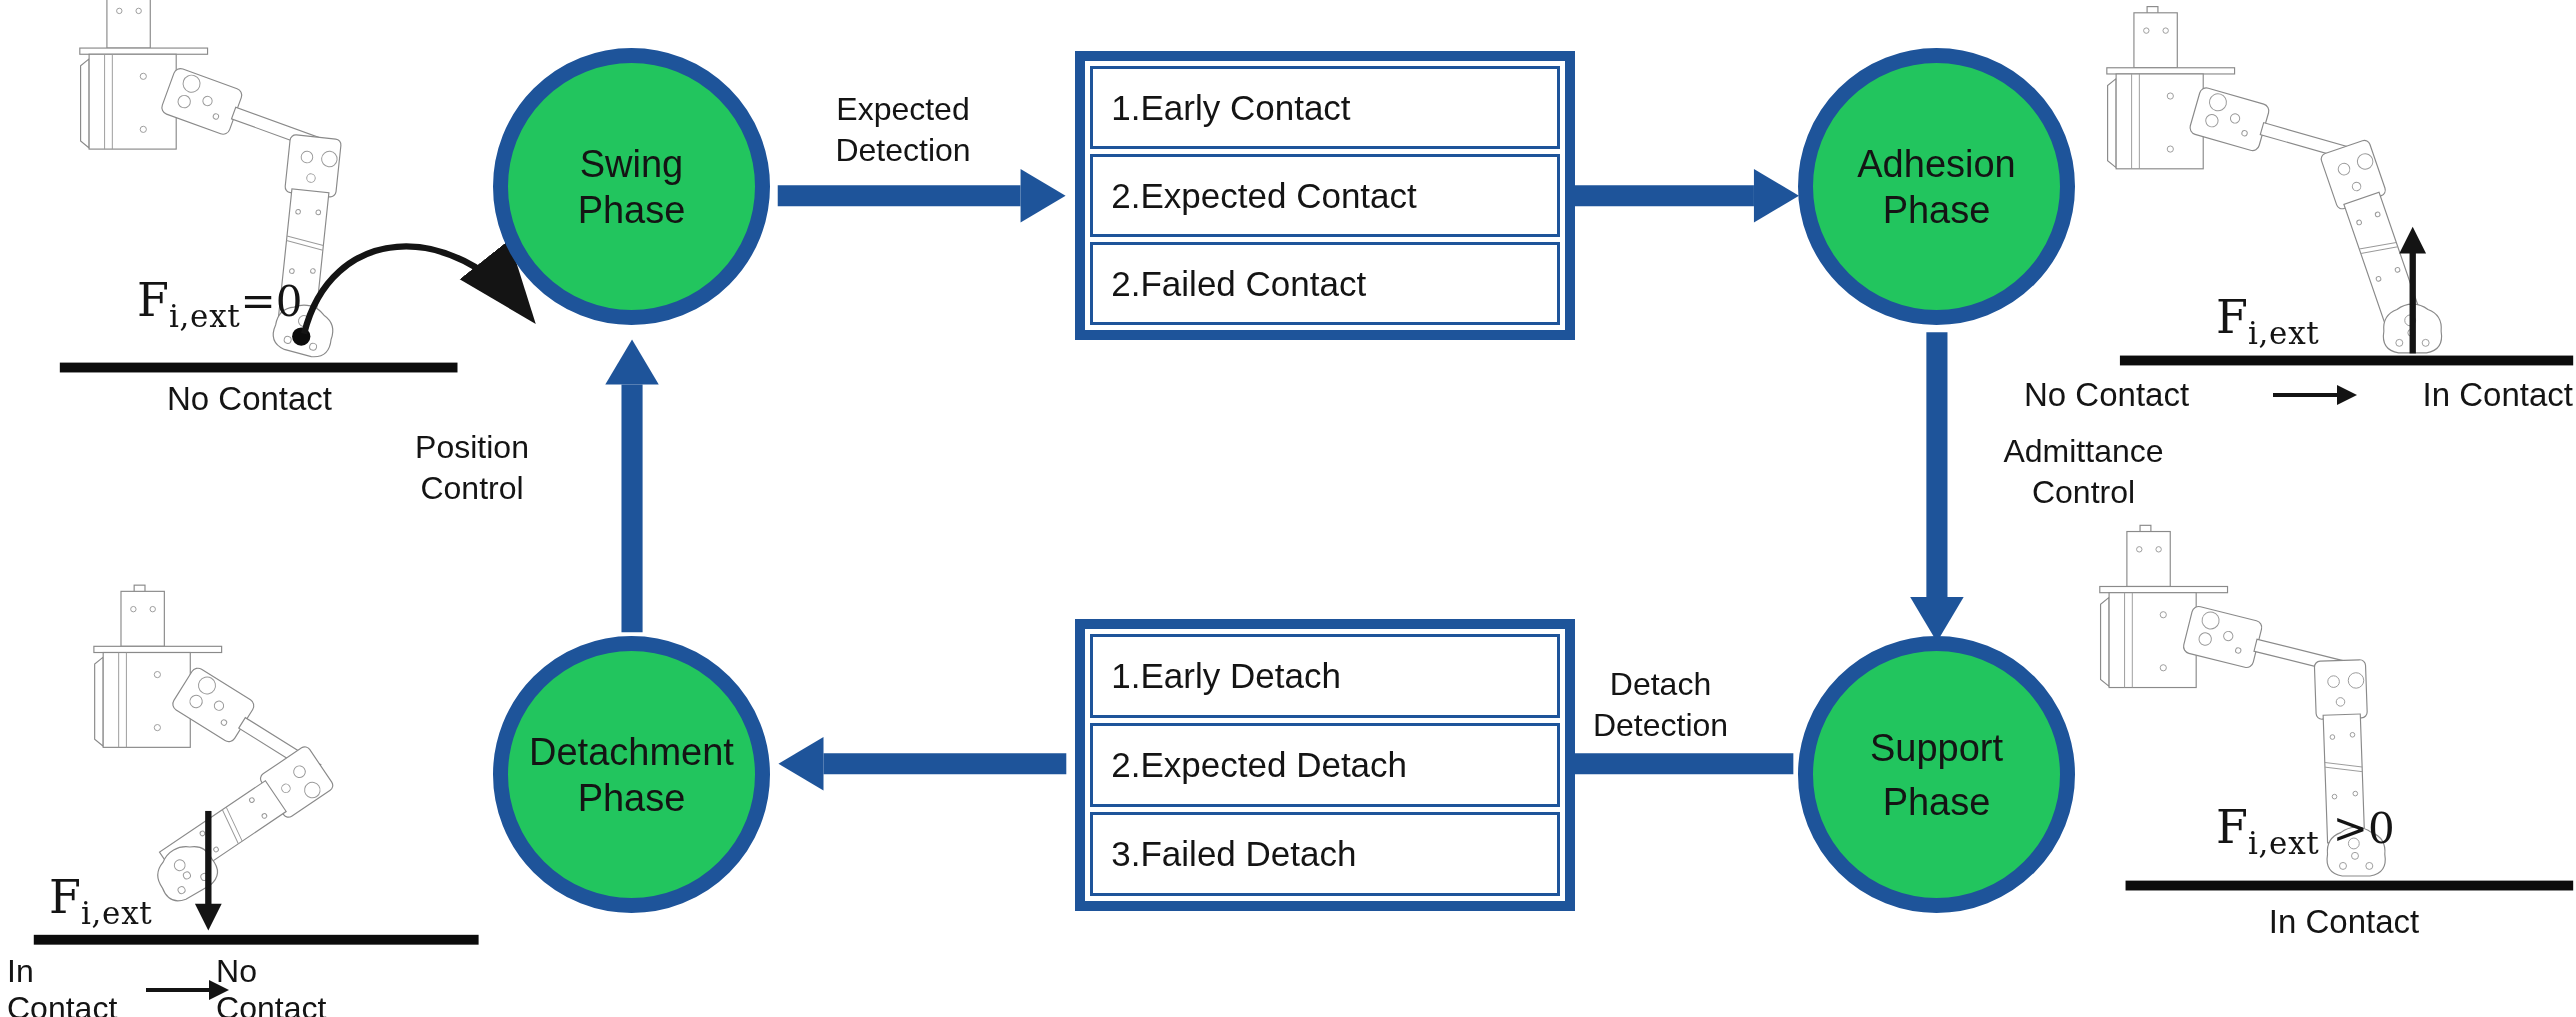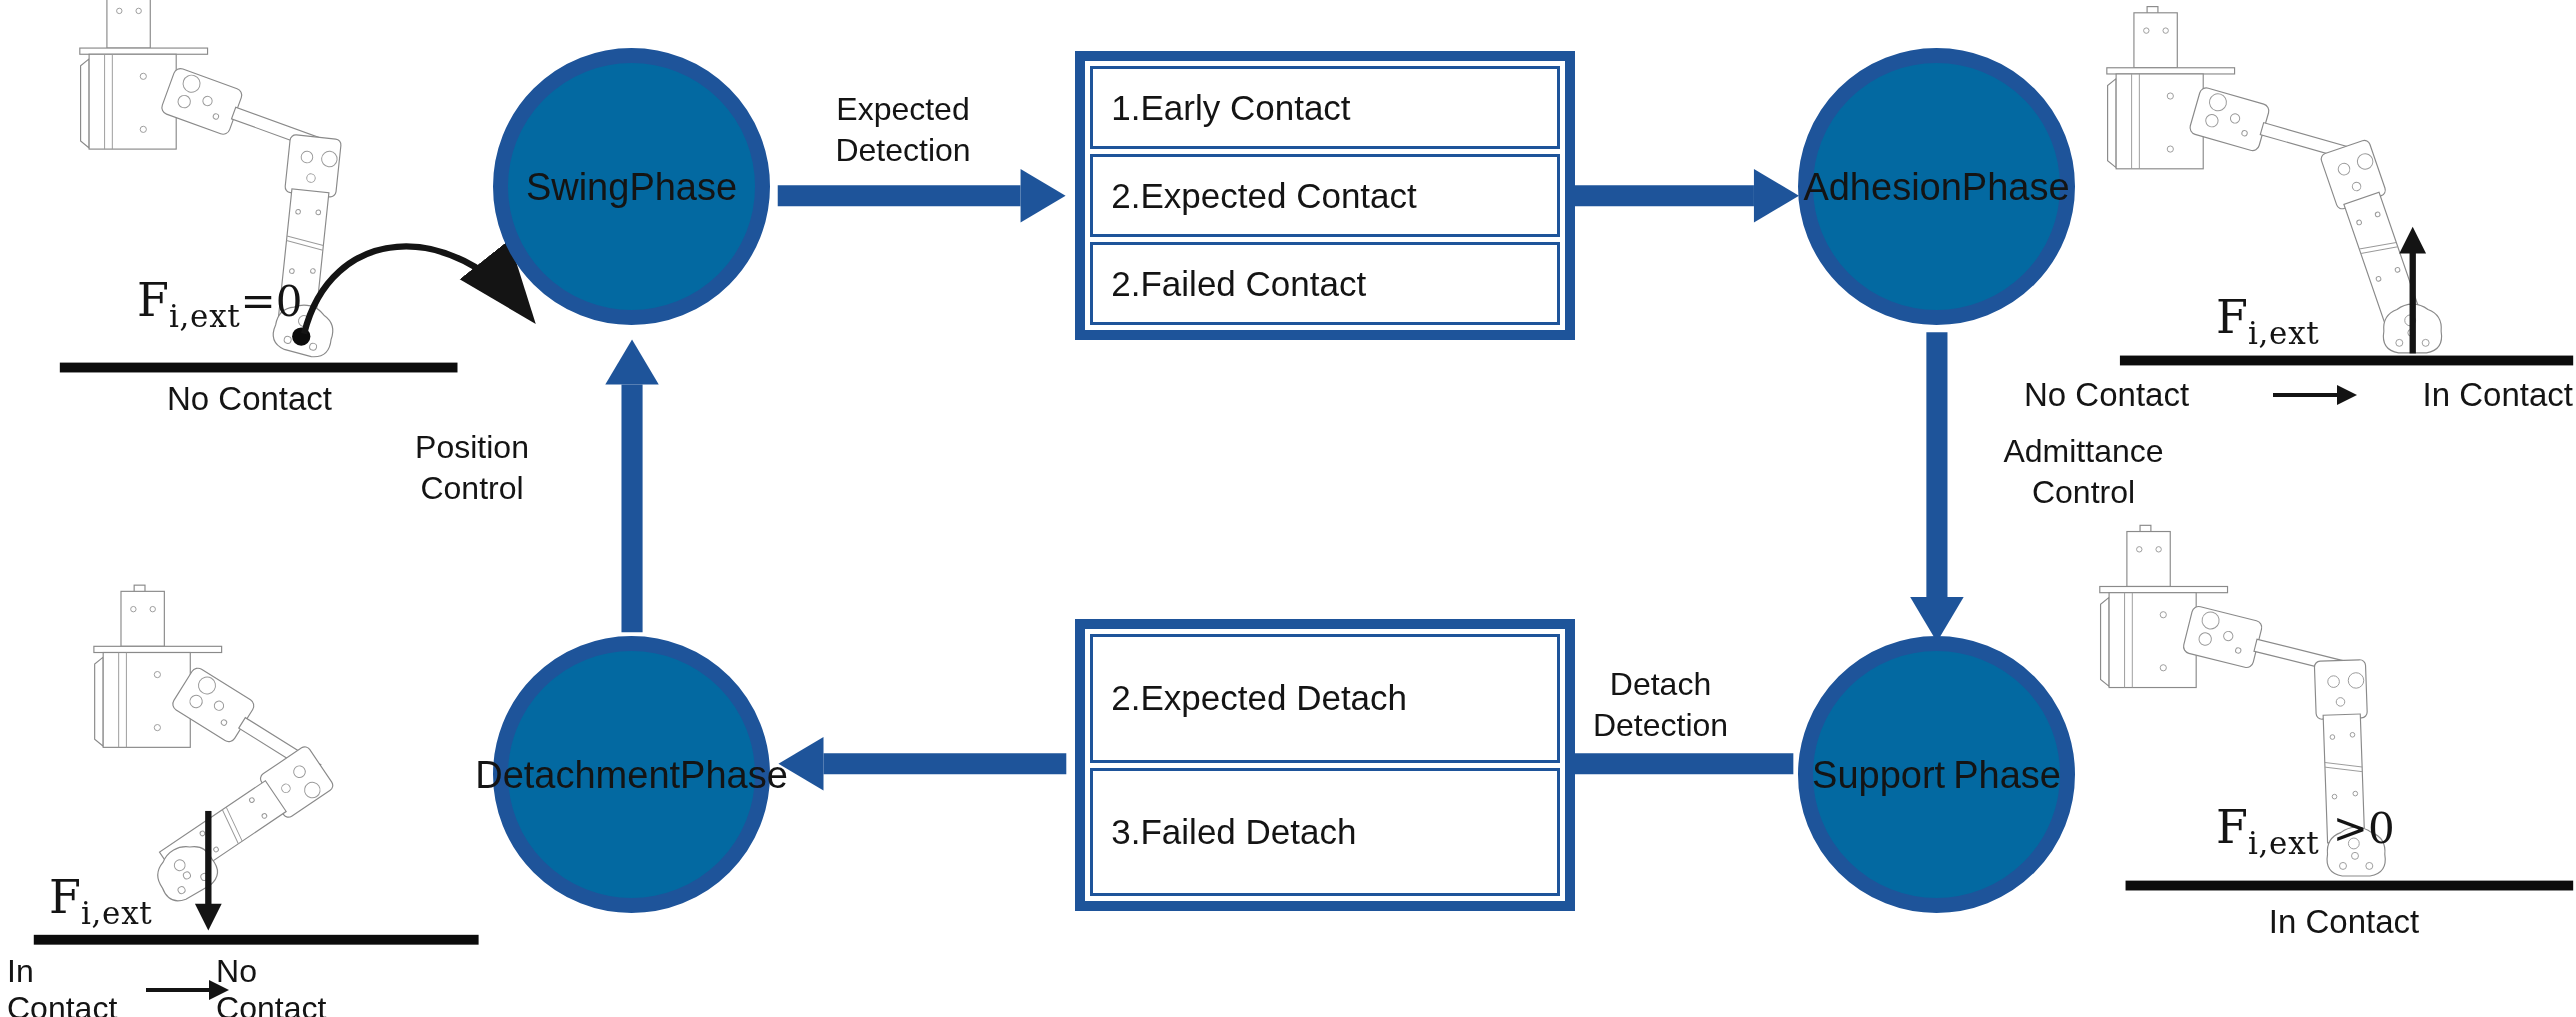--- a/index.html
+++ b/index.html
@@ -2,22 +2,22 @@
 <html style="font-size:11.3px"><head>
 <meta charset="utf-8">
 <style>
   html,body{margin:0;padding:0;background:#ffffff;}
   #canvas{position:relative;width:2576px;height:1018px;background:#fff;overflow:hidden;
           font-family:"Liberation Sans", sans-serif;color:#141414;}
   #art{position:absolute;left:0;top:0;}
 
   
   .phase{position:absolute;width:277px;height:277px;border-radius:50%;
-         border:15px solid #1e549a;background:#0369a1;box-sizing:border-box;
-         display:flex;flex-direction:row;align-items:center;justify-content:center;
+         border:15px solid #1e549a;background:#22c55e;box-sizing:border-box;
+         display:flex;flex-direction:column;align-items:center;justify-content:center;
          font-size:38px;line-height:46px;text-align:center;}
 
   
   .list-box{position:absolute;width:500px;box-sizing:border-box;border:10px solid #1e549a;
             background:#fff;padding:5px;display:flex;flex-direction:column;}
   .list-box .row{flex:1 1 0;border:3.5px solid #1e549a;background:#fff;display:flex;align-items:center;
                  padding-left:18.3px;font-size:35px;box-sizing:border-box;}
   .list-box .row + .row{margin-top:5px;}
 
   
@@ -260,20 +260,21 @@
     <div>Phase</div>
   </div>
 
   <div class="list-box" style="left:1075px;top:51px;height:289px;">
     <div class="row">1.Early Contact</div>
     <div class="row">2.Expected Contact</div>
     <div class="row">2.Failed Contact</div>
   </div>
 
   <div class="list-box" style="left:1075px;top:619px;height:292px;">
+    <div class="row">1.Early Detach</div>
     <div class="row">2.Expected Detach</div>
     <div class="row">3.Failed Detach</div>
   </div>
 
   <div class="trans" style="left:762px;top:89px;width:282px;">
     <div>Expected</div>
     <div>Detection</div>
   </div>
   <div class="trans" style="left:1964px;top:431px;width:239px;">
     <div>Admittance</div>

